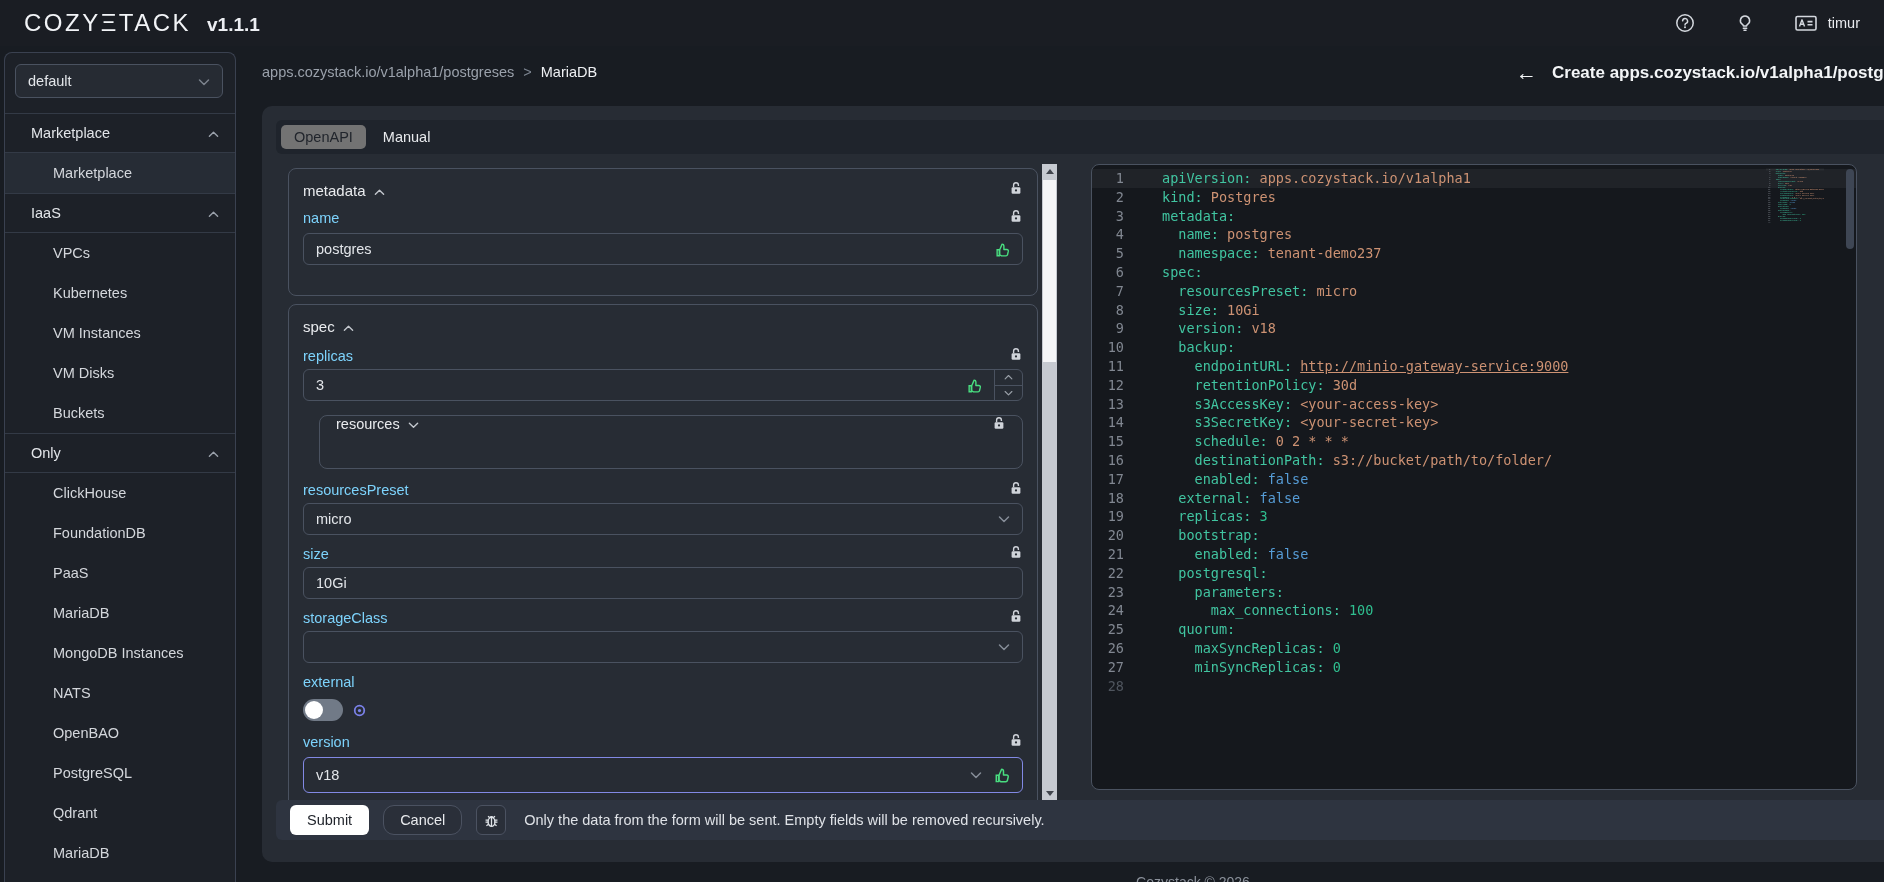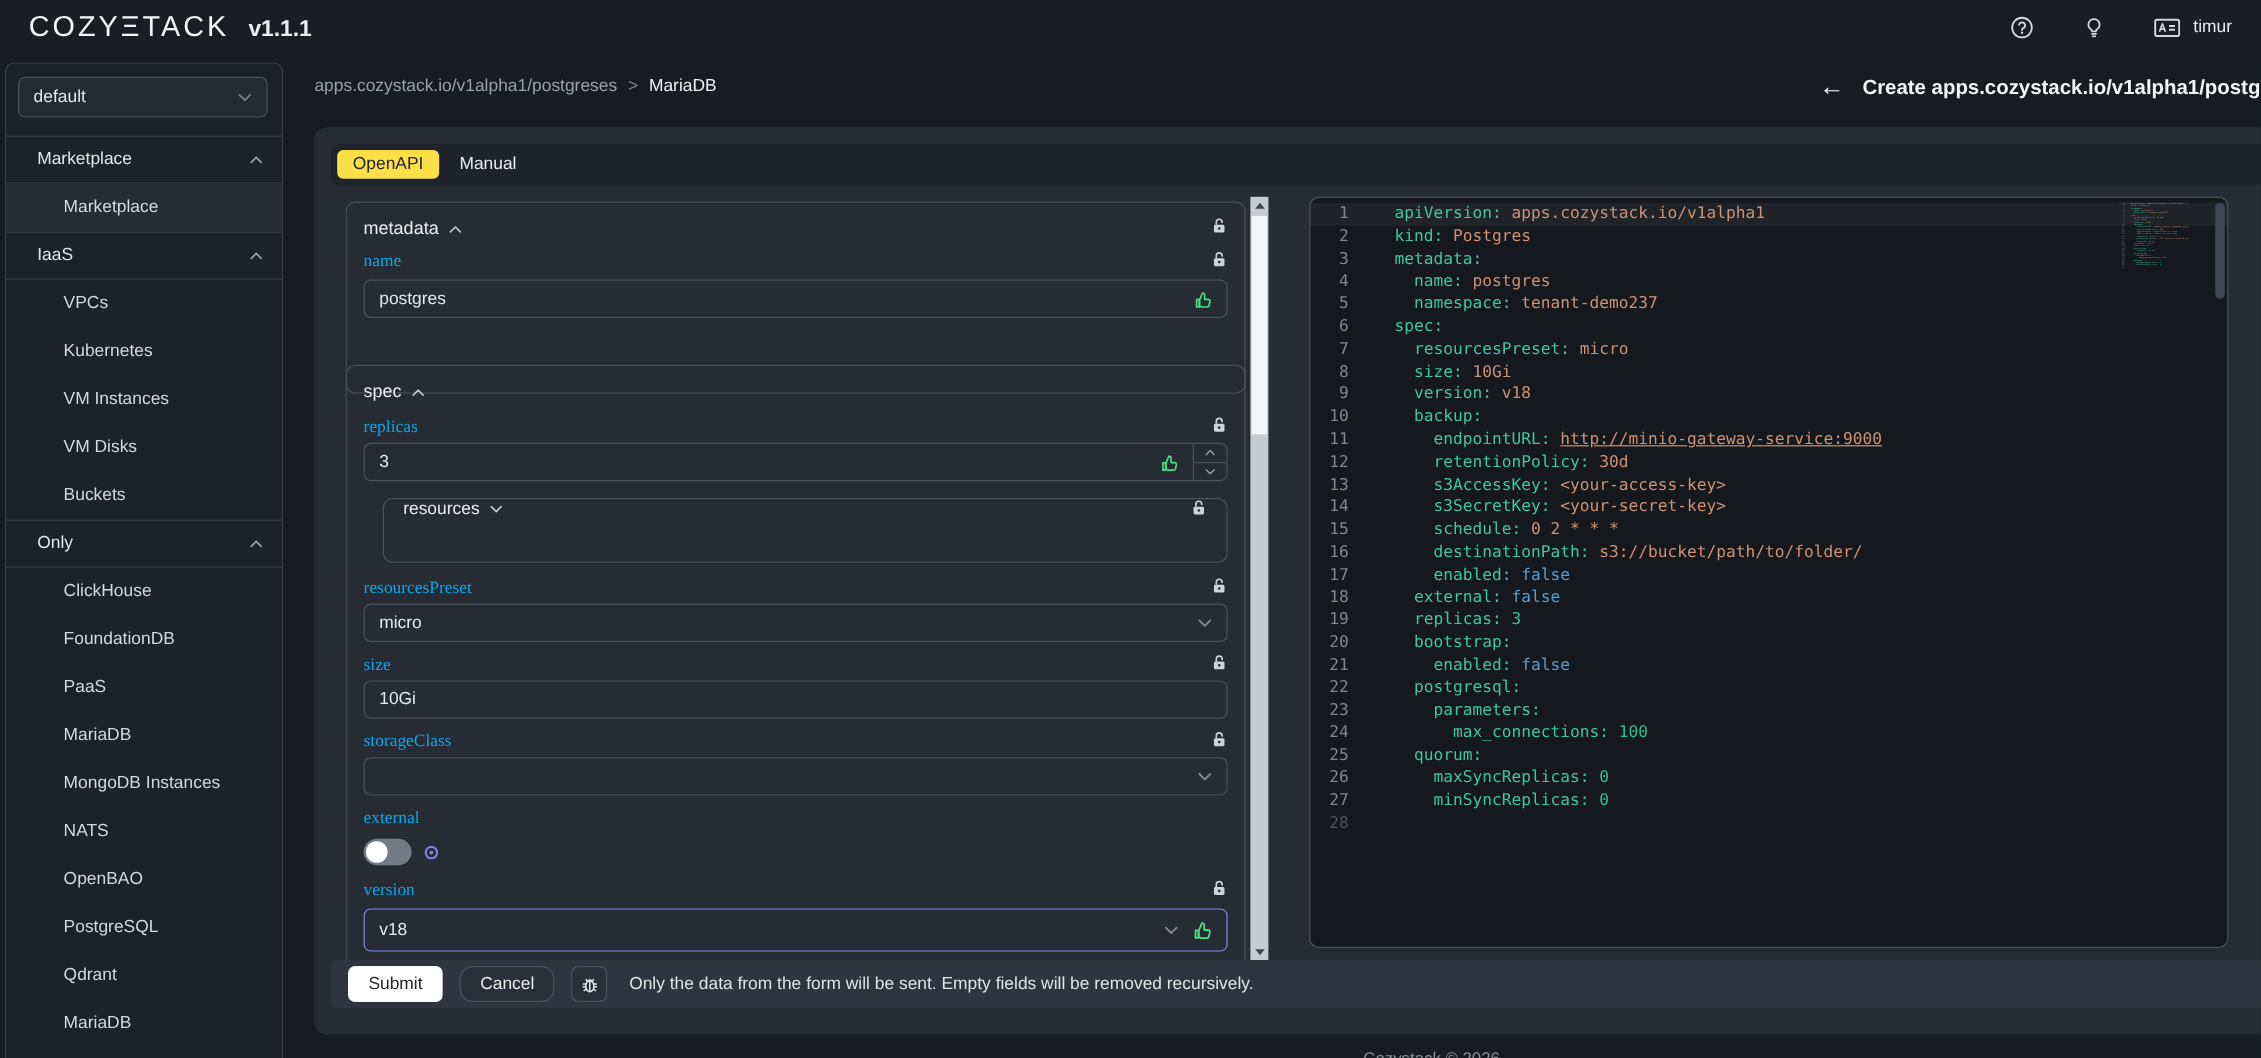--- a/index.html
+++ b/index.html
@@ -56,33 +56,33 @@
   
   .card {
     position:absolute; left:262px; top:106px; width:1863px; height:756px;
     background:#272c34; border-radius:10px; z-index:10;
   }
   .tabstrip {
     position:absolute; left:14px; top:14px; width:1835px; height:34px;
     background:#1f242c; border-radius:6px; display:flex; align-items:center; padding:0 5px; gap:4px;
   }
   .tab { font-size:14.5px; padding:4px 13px; border-radius:5px; color:#e8eaed; cursor:pointer; }
-  .tab.active { background:#fde047; color:#21252c;text-align:center; }
+  .tab.active { background:#737373; color:#21252c;text-align:center; }
 
   
   .form-viewport { position:absolute; left:26px; top:58px; width:752px; height:636px; overflow:hidden; }
   .fieldset { border:1px solid #4a5260; border-radius:8px; padding:10px 14px; width:750px; }
-  .fs-meta { position:absolute; left:0; top:4px; height:160px; }
+  .fs-meta { position:absolute; left:0; top:4px; height:128px; }
   .fs-spec { position:absolute; left:0; top:140px; height:660px; }
   .sec-title-row { display:flex; align-items:center; height:22px; }
   .sec-title { font-size:15px; color:#e9ebee; display:flex; align-items:center; gap:8px; cursor:pointer; }
   .sec-title .chev { color:#c3c7cd; }
   .row-lock { margin-left:auto; color:#cfd3d9; }
   .label-row { display:flex; align-items:center; height:18px; }
-  .f-label { font-size:14.5px; color:#0ea5e9;font-family:Liberation Serif, serif; }
+  .f-label { font-size:14.5px; color:#7dd3fc; }
   .f-input {
     width:100%; height:32px; background:transparent; border:1px solid #4a5260; border-radius:6px;
     display:flex; align-items:center; padding:0 12px; font-size:14.5px; color:#e3e6ea; position:relative;
   }
   input.f-text { background:transparent; border:none; outline:none; color:#e3e6ea; font-size:14.5px;
     font-family:"Liberation Sans",sans-serif; flex:1; min-width:0; }
   .thumb-ok { color:#49de80; display:flex; }
   .chev-dn { color:#868d98; display:flex; }
   .mt10{margin-top:10px}.mt4{margin-top:4px}.mt6{margin-top:6px}.mt12{margin-top:12px}.mt14{margin-top:14px}.mt8{margin-top:8px}
   .num-spin { position:absolute; right:0; top:0; height:100%; width:28px; border-left:1px solid #4a5260; display:flex; flex-direction:column; }

